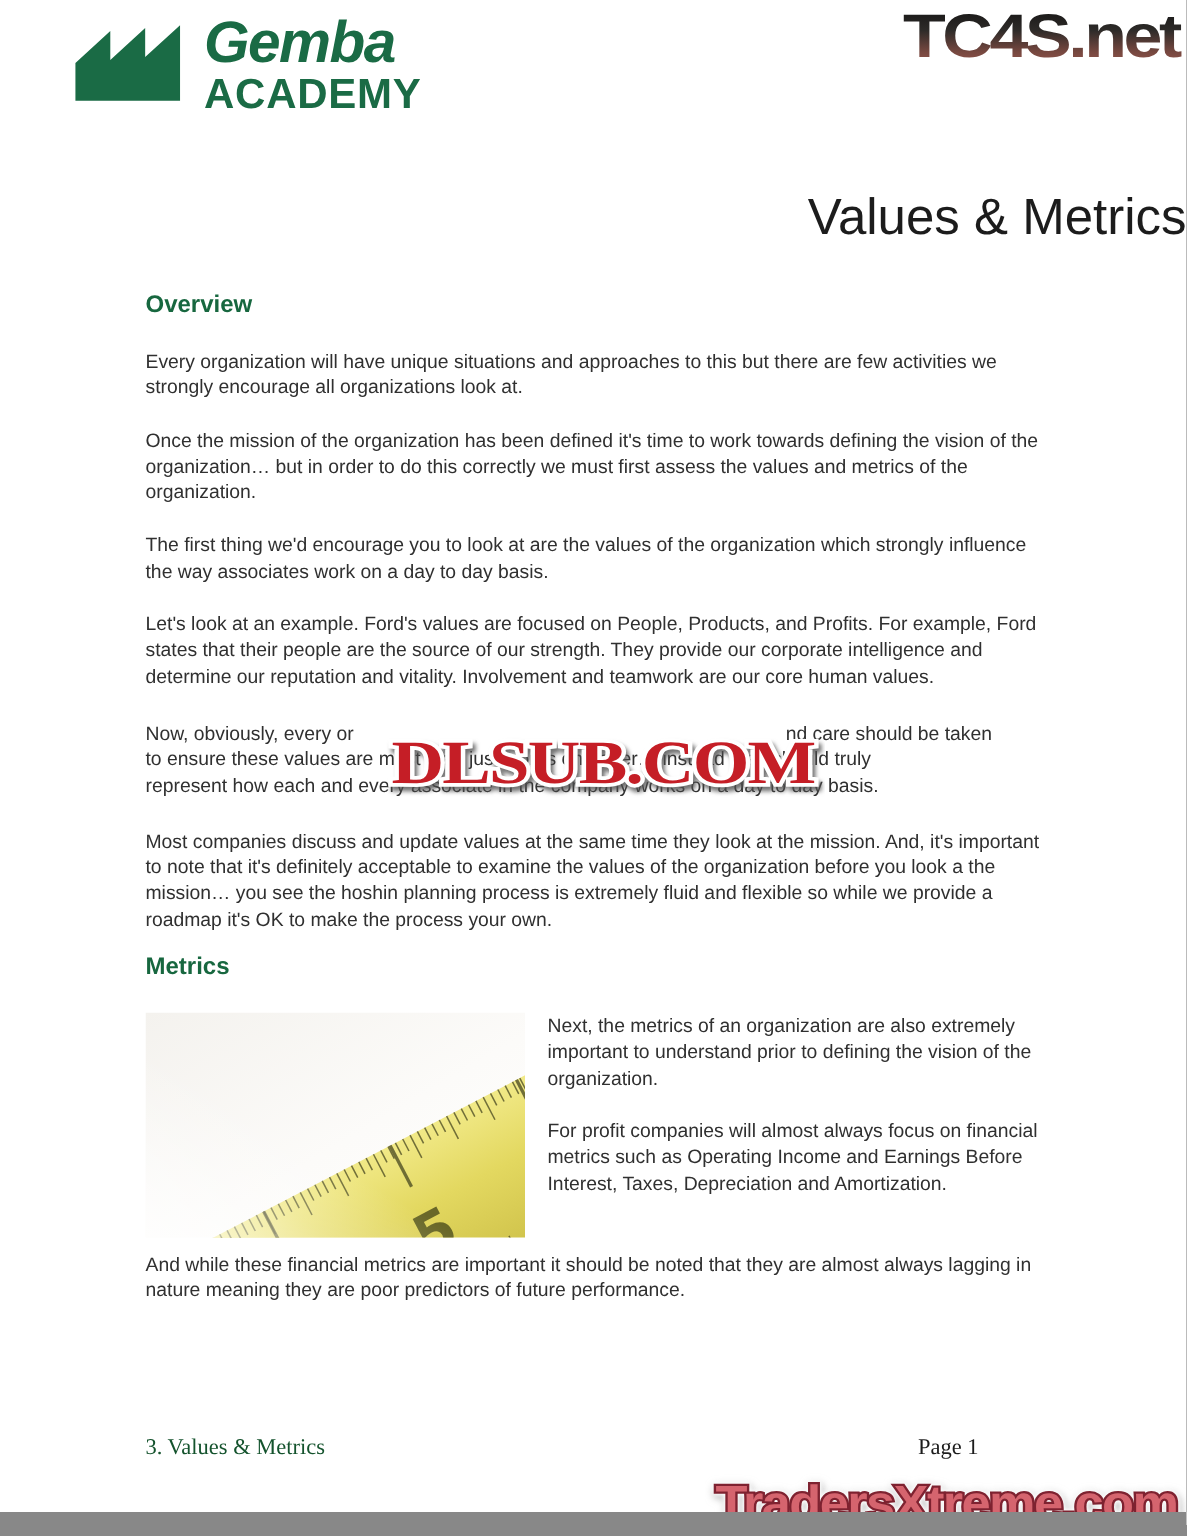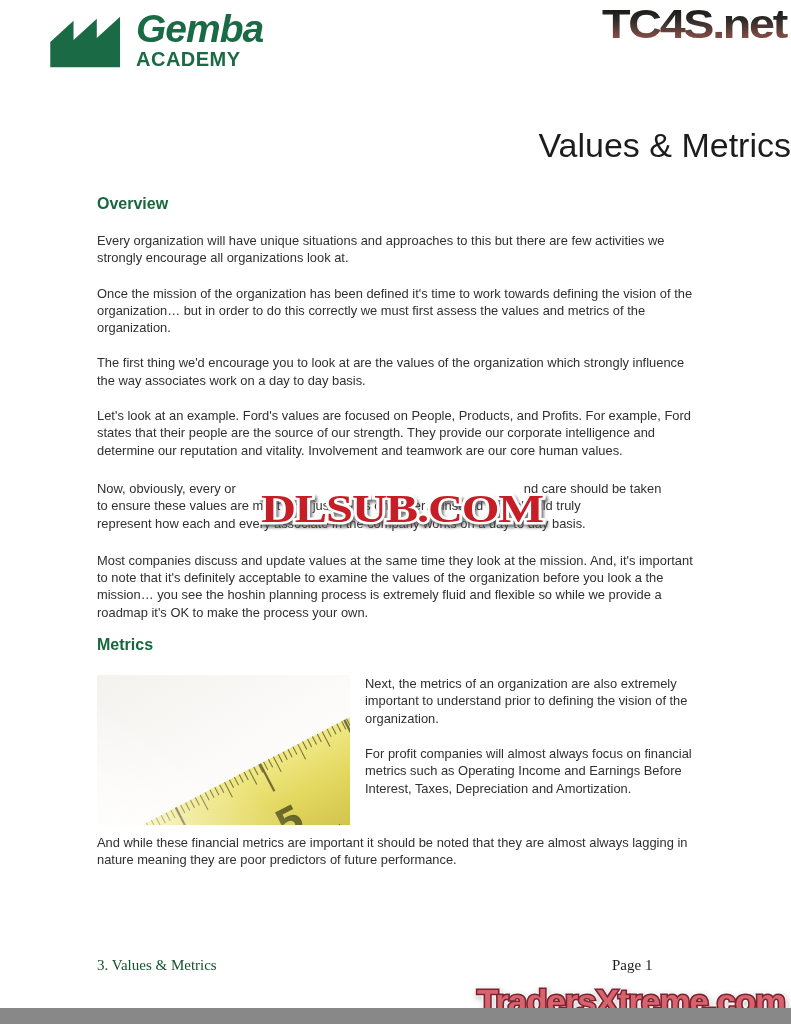--- a/index.html
+++ b/index.html
@@ -4,21 +4,21 @@
 <style>
   html,body{margin:0;padding:0;background:#888;}
   .page{position:relative;width:791px;height:1008px;background:#ffffff;overflow:hidden;
         font-family:"Liberation Sans",sans-serif;color:#303030;}
 
   
   .logo{position:absolute;left:48px;top:9px;display:flex;align-items:flex-start;}
   .logo-icon{width:84px;height:62px;}
   .logo-text{margin-left:4px;line-height:1;}
   .logo-brand{font-size:39px;font-weight:bold;font-style:italic;color:#1a6b45;letter-spacing:-1px;}
-  .logo-academy{font-size:20px;font-weight:bold;color:#1a6b45;letter-spacing:.5px;margin-top:1px;}
+  .logo-academy{font-size:28px;font-weight:bold;color:#1a6b45;letter-spacing:.5px;margin-top:1px;}
 
   .wm-top{position:absolute;left:596px;top:-2px;}
 
   
   .doc-title{position:absolute;top:126px;left:0;width:100%;text-align:right;
              font-size:34px;color:#1c1c1c;font-weight:400;}
   .content{position:absolute;left:97px;top:196px;width:600px;}
   h2.sec{font-size:16px;font-weight:bold;color:#17673f;margin:0 0 20px 0;line-height:1;}
   .para{font-size:12.9px;line-height:17.3px;margin:0 0 18px 0;}
   .para.mb21{margin-bottom:21px;} .para.mb20{margin-bottom:20px;} .para.mb0{margin-bottom:16px;}

